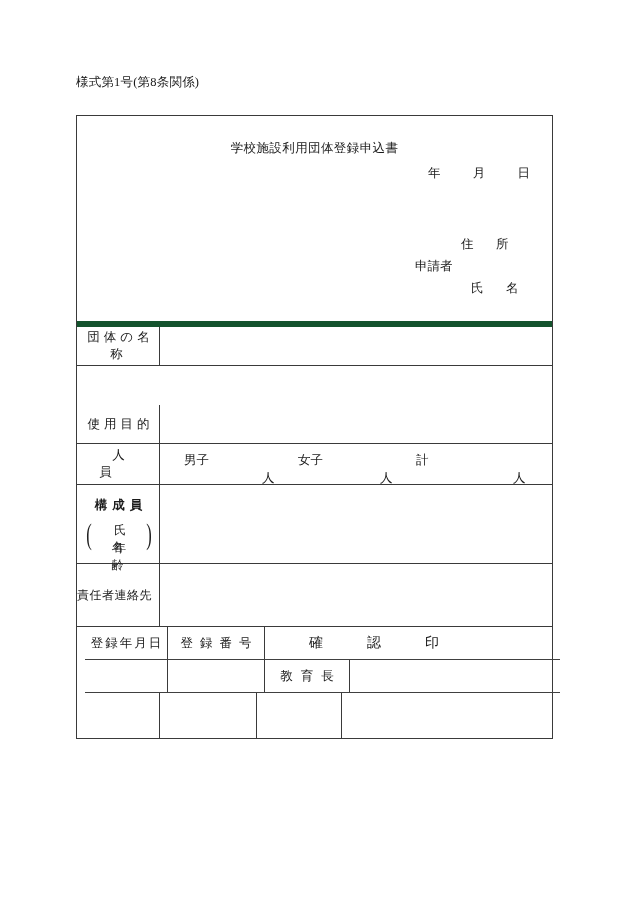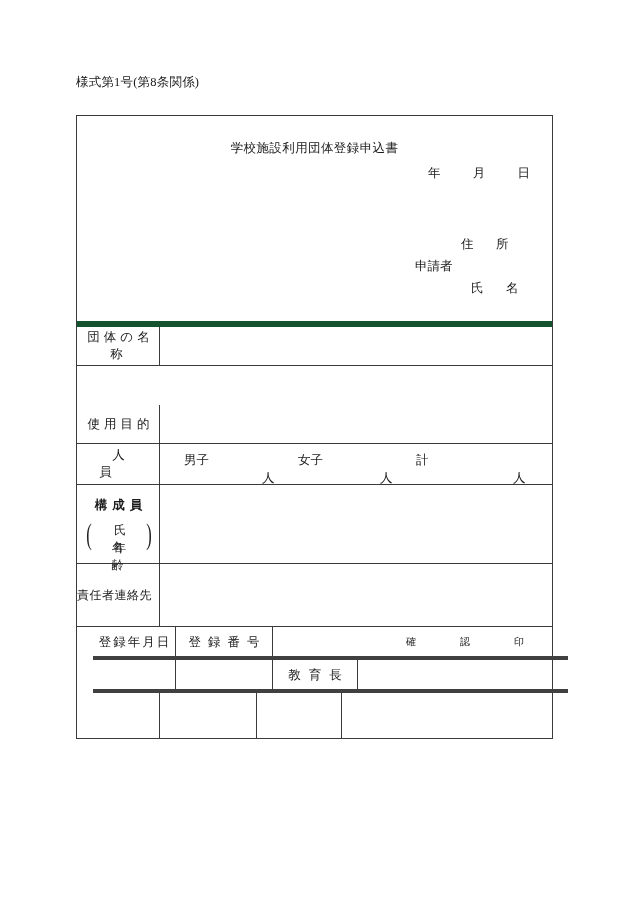--- a/index.html
+++ b/index.html
@@ -216,24 +216,24 @@
     top: 50%;
     transform: translateY(-50%);
     font-size: 12px;
     letter-spacing: 0.5px;
   }
   .resp-item { position: absolute; font-size: 12.5px; }
 
   
   .reg-head {
     position: absolute;
-    left: 16px;
+    left: 8px;
     width: 475px;
     height: 33px;
-    border-bottom: 4px solid #404040;
+    border-bottom: 1px solid #404040;
     box-sizing: border-box;
   }
   .reg-cell {
     position: absolute;
     top: 0;
     height: 100%;
     box-sizing: border-box;
     font-size: 12.5px;
   }
   .reg-cell .ctxt {
@@ -244,24 +244,24 @@
     text-align: center;
     letter-spacing: 4px;
     text-indent: 4px;
   }
 
   .confirm-hdr-txt {
     position: absolute;
     top: 50%;
     transform: translateY(-50%);
     width: 100%;
-    text-align: right;
+    text-align: left;
     letter-spacing: 44px;
     text-indent: 44px;
-    font-size: 10px;
+    font-size: 14px;
   }
 
   .subhdr-txt {
     position: absolute;
     top: 50%;
     transform: translateY(-50%);
     width: 100%;
     text-align: center;
     font-size: 12.5px;
     letter-spacing: 8px;

